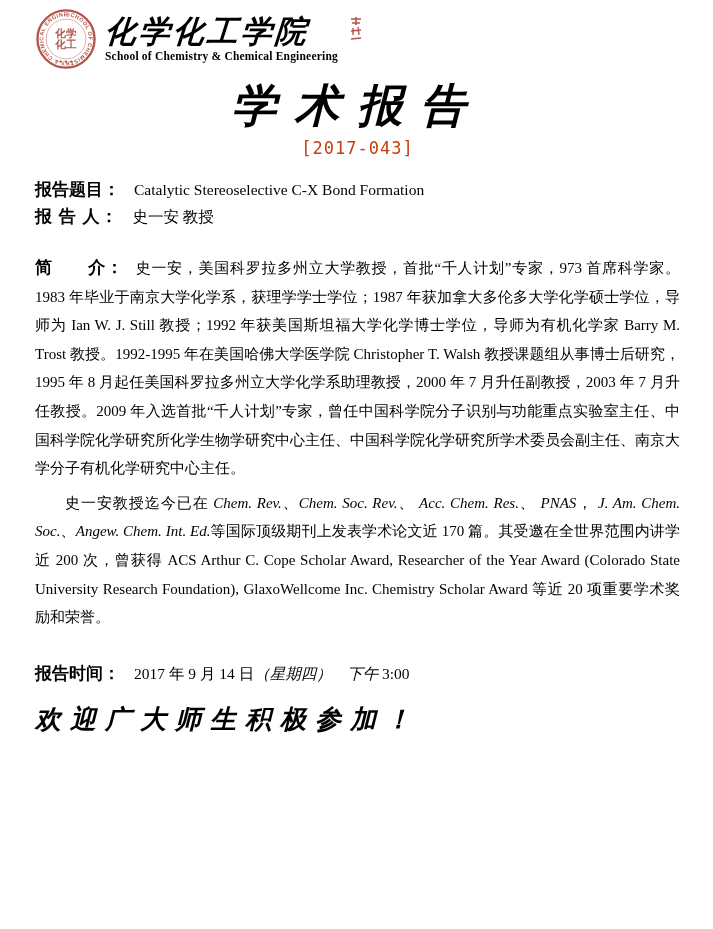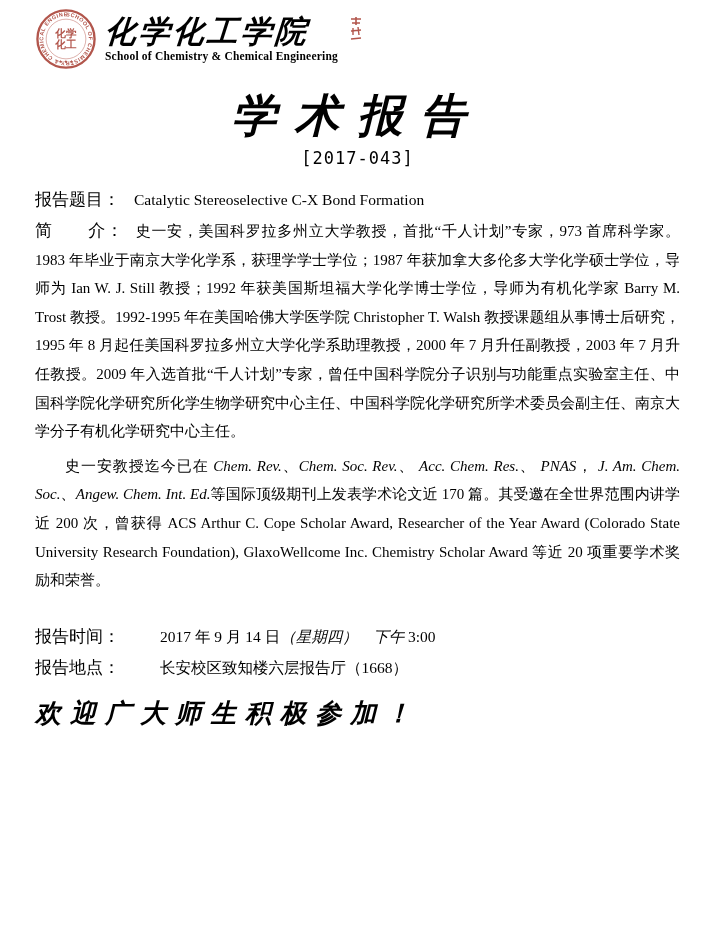--- a/index.html
+++ b/index.html
@@ -23,53 +23,53 @@
   }
   .college-en {
     font-family:"Liberation Serif","DejaVu Serif",serif;
     font-weight:bold; font-size:11.5px; line-height:14px; color:#000;
     letter-spacing:0.2px;
   }
   .sig-mark { position:absolute; right:-26px; top:0; width:16px; height:30px; }
 
   
   .main-title {
-    text-align:center; margin-top:20px;
+    text-align:center; margin-top:10px;
     font-weight:900; font-style:italic;
     font-size:45px; line-height:52px; letter-spacing:18px; color:#000;
   }
   .doc-number {
     text-align:center; margin-top:6px;
     font-family:"DejaVu Sans Mono","Liberation Mono",monospace;
-    font-size:17px; line-height:20px; letter-spacing:1px; color:#000000;
+    font-size:17px; line-height:20px; letter-spacing:1px; color:#c2410c;
   }
 
   
   .meta { margin-top:18px; }
   .meta-row { display:flex; align-items:baseline; line-height:27px; }
   .hlabel {
     font-family:"Liberation Sans","DejaVu Sans",sans-serif;
-    font-weight:normal; font-size:17px; color:#000; white-space:pre;
+    font-weight:bold; font-size:17px; color:#000; white-space:pre;
     flex:0 0 auto;
   }
   .speaker-label { letter-spacing:1px; }
   .meta-value { font-size:15.5px; margin-left:14px; color:#000; }
 
   
-  .intro-block { margin-top:4px; }
+  .intro-block { margin-top:24px; }
   .body-p {
     font-size:15px; line-height:28.6px; text-align:justify; color:#000;
     word-break:break-word;
   }
   .body-p .hlabel { margin-right:12px; }
   .indent { text-indent:2em; margin-top:6px; }
 
   
   .schedule { margin-top:26px; }
-  .schedule .meta-row { line-height:31px;gap:26px; }
+  .schedule .meta-row { line-height:31px; }
   .schedule .meta-value { }
 
   
   .welcome {
     text-align:left; margin-top:14px;
     font-weight:900; font-style:italic;
     font-size:26px; line-height:34px; letter-spacing:9px; color:#000;
   }
 
   i { }
@@ -104,33 +104,33 @@
   </div>
 
   <div class="main-title">学术报告</div>
   <div class="doc-number">[2017-043]</div>
 
   <div class="meta">
     <div class="meta-row">
       <span class="hlabel">报告题目：</span>
       <span class="meta-value">Catalytic Stereoselective C-X Bond Formation</span>
     </div>
+    <div class="meta-row">
+      <span class="hlabel speaker-label">报 告 人：</span>
+      <span class="meta-value">史一安  教授</span>
+    </div>
   </div>
 
   <div class="intro-block">
     <p class="body-p"><span class="hlabel">简　　介：</span><span>史一安，美国科罗拉多州立大学教授，首批“千人计划”专家，973 首席科学家。1983 年毕业于南京大学化学系，获理学学士学位；1987 年获加拿大多伦多大学化学硕士学位，导师为 Ian W. J. Still 教授；1992 年获美国斯坦福大学化学博士学位，导师为有机化学家 Barry M. Trost 教授。1992-1995 年在美国哈佛大学医学院 Christopher T. Walsh 教授课题组从事博士后研究，1995 年 8 月起任美国科罗拉多州立大学化学系助理教授，2000 年 7 月升任副教授，2003 年 7 月升任教授。2009 年入选首批“千人计划”专家，曾任中国科学院分子识别与功能重点实验室主任、中国科学院化学研究所化学生物学研究中心主任、中国科学院化学研究所学术委员会副主任、南京大学分子有机化学研究中心主任。</span></p>
     <p class="body-p indent"><span>史一安教授迄今已在 </span><i>Chem. Rev.</i><span>、</span><i>Chem. Soc. Rev.</i><span>、 </span><i>Acc. Chem. Res.</i><span>、 </span><i>PNAS</i><span>， </span><i>J. Am. Chem. Soc.</i><span>、</span><i>Angew. Chem. Int. Ed.</i><span>等国际顶级期刊上发表学术论文近 170 篇。其受邀在全世界范围内讲学近 200 次，曾获得 ACS Arthur C. Cope Scholar Award, Researcher of the Year Award (Colorado State University Research Foundation), GlaxoWellcome Inc. Chemistry Scholar Award 等近 20 项重要学术奖励和荣誉。</span></p>
   </div>
 
   <div class="schedule">
     <div class="meta-row">
       <span class="hlabel">报告时间：</span>
       <span class="meta-value"><span>2017 年 9 月 14 日</span><i>（星期四）</i><span>　</span><i>下午</i><span> 3:00</span></span>
     </div>
-    <div class="meta-row">
-      <span class="hlabel">报告地点：</span>
-      <span class="meta-value">长安校区致知楼六层报告厅（1668）</span>
-    </div>
   </div>
 
   <div class="welcome">欢迎广大师生积极参加！</div>
 
 </div>
 
 </body></html>

